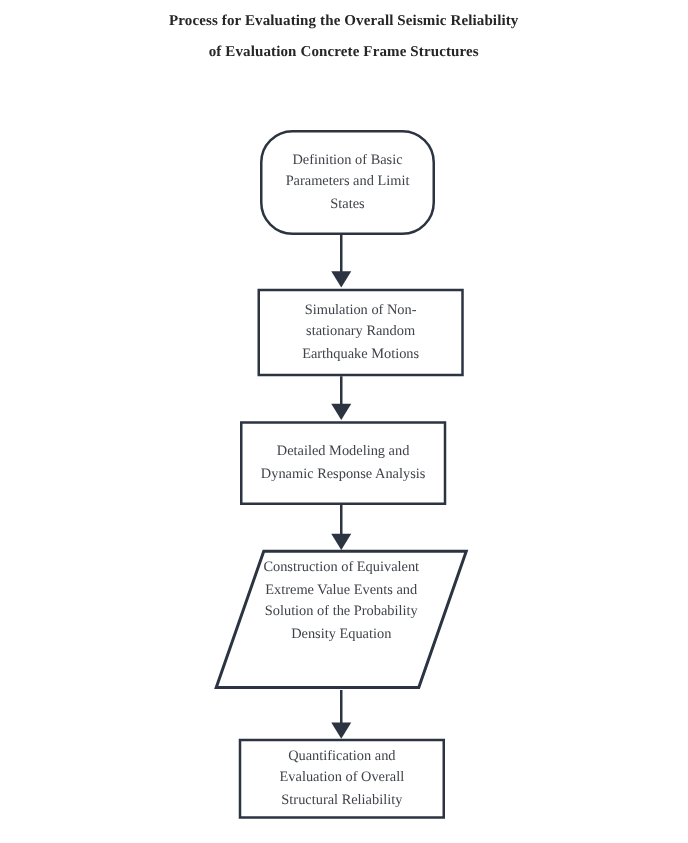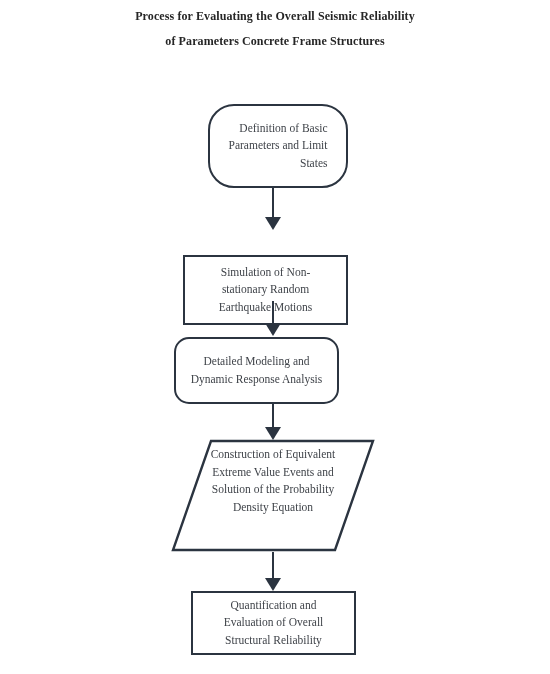--- a/index.html
+++ b/index.html
@@ -58,21 +58,20 @@
 
   .node-label {
     display: block;
     padding: 0 10px;
     white-space: pre-line;
   }
 
   .node-terminator {
     border: 2px solid #2b3440;
     border-radius: 26px;
-    text-align: right;
   }
 
   .node-process {
     border: 2px solid #2b3440;
     border-radius: 0;
   }
 
   
   .node-data {
     border: none;
@@ -102,44 +101,44 @@
     border-left: 8px solid transparent;
     border-right: 8px solid transparent;
     border-top: 13px solid #2b3440;
   }
 </style>
 </head>
 <body>
 
 <div id="page-title">
   <span class="title-line">Process for Evaluating the Overall Seismic Reliability</span>
-  <span class="title-line">of Parameters Concrete Frame Structures</span>
+  <span class="title-line">of Evaluation Concrete Frame Structures</span>
 </div>
 
 <div id="flowchart">
 
   <div class="node node-terminator" style="left:208px; top:104px; width:140px; height:84px;">
     <span class="node-label">Definition of Basic
 Parameters and Limit
 States</span>
   </div>
 
   <div class="connector" style="top:188px; height:30px;"></div>
   <div class="arrow-head" style="top:217px;"></div>
 
-  <div class="node node-process" style="left:183px; top:231px; width:165px; height:70px;margin-top:24px;">
+  <div class="node node-process" style="left:206px; top:231px; width:165px; height:70px;">
     <span class="node-label">Simulation of Non-
 stationary Random
 Earthquake Motions</span>
   </div>
 
   <div class="connector" style="top:301px; height:23px;"></div>
   <div class="arrow-head" style="top:323px;"></div>
 
-  <div class="node node-process" style="left:174px; top:337px; width:165px; height:67px;border-radius:15px;">
+  <div class="node node-process" style="left:192px; top:337px; width:165px; height:67px;">
     <span class="node-label">Detailed Modeling and
 Dynamic Response Analysis</span>
   </div>
 
   <div class="connector" style="top:404px; height:24px;"></div>
   <div class="arrow-head" style="top:427px;"></div>
 
   <div class="node node-data" style="left:171px; top:439px; width:204px; height:84px;">
     <svg class="para-svg" width="204" height="113" viewBox="0 0 204 113">
       <polygon points="40,2 202,2 164,111 2,111" fill="#ffffff" stroke="#2b3440" stroke-width="2.4" stroke-linejoin="miter"></polygon>

